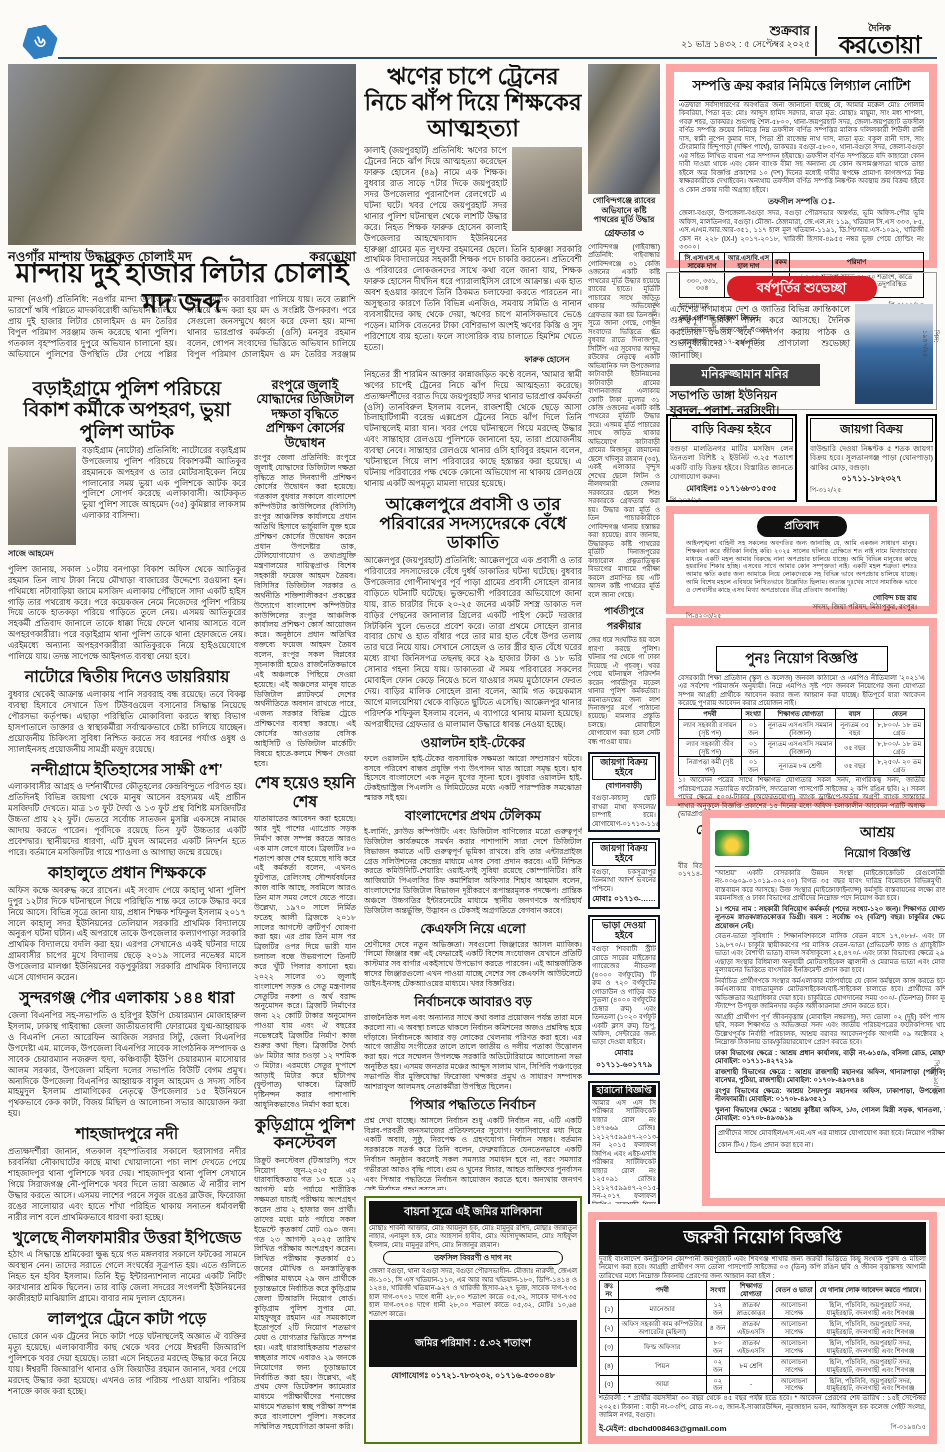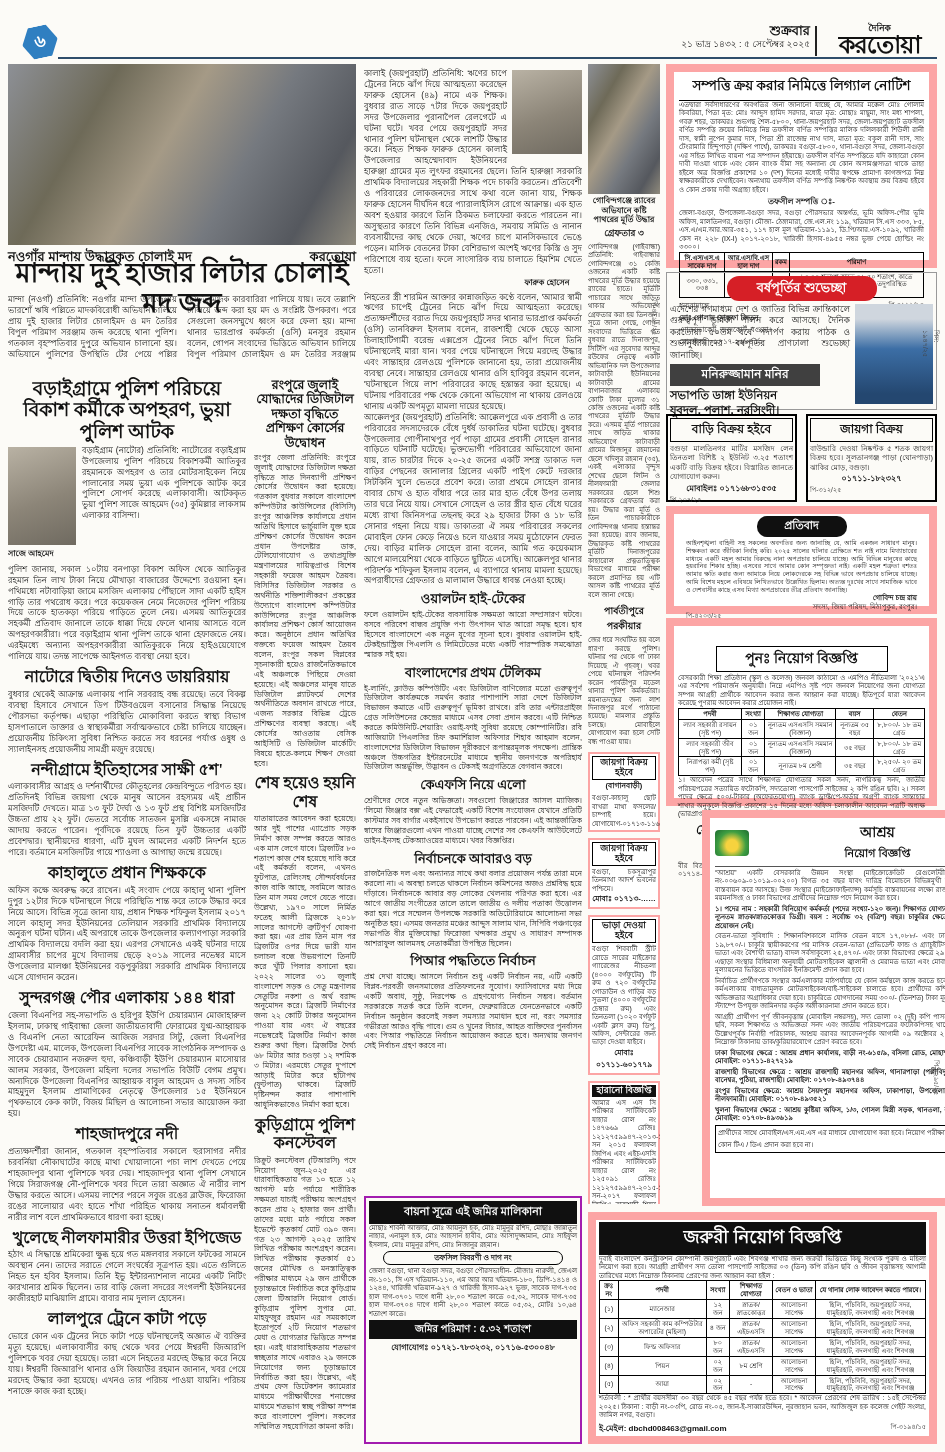--- a/index.html
+++ b/index.html
@@ -46,32 +46,32 @@
   .A2 .h3a{font-size:12.5px;}
   .pimg{float:left;width:68px;height:98px;margin:2px 6px 2px 0;}
   .pcap{clear:left;font-size:8px;font-weight:bold;margin:1px 0 4px;}
   
   .M{position:absolute;left:364px;top:64px;width:218px;height:1126px;overflow:hidden;}
   .M .mh1{font-size:23px;}
   .M .mh2{font-size:17px;}
   .M .mh3{font-size:13px;}
   .fimg{float:right;width:70px;height:84px;margin:2px 0 2px 5px;}
   .fcap{text-align:center;font-size:8px;font-weight:bold;float:right;width:70px;margin:0 0 3px 5px;}
-  .bayna{position:absolute;left:364px;top:1196px;width:218px;height:248px;border:2px solid #a21caf;padding:3px;box-sizing:border-box;}
+  .bayna{position:absolute;left:364px;top:1196px;width:218px;height:248px;border:2px solid #4d7c0f;padding:3px;box-sizing:border-box;}
   .bayna .t{font-size:11px;padding:2px 0;}
   .bayna .pill{border:1px solid #000;border-radius:8px;text-align:center;font-weight:bold;font-size:7.5px;margin:2px 14px;}
-  .bayna .amt{font-size:10px;padding:1px 0;margin-top:2px;}
+  .bayna .amt{font-size:10px;padding:15px 0;margin-top:2px;}
   .bayna .ct{font-weight:bold;font-size:8px;text-align:center;margin-top:2px;}
   
   .rail{position:absolute;left:588px;top:64px;width:72px;height:1140px;overflow:hidden;}
   .rail .simg{width:72px;height:130px;}
   .rail .rcap{font-size:8px;font-weight:bold;text-align:center;line-height:1.2;margin:2px 0 1px;}
   .rail .rsub{font-size:9px;font-weight:bold;text-align:center;margin-bottom:2px;}
   .rail .h4{font-size:9.5px;font-weight:bold;text-align:center;margin:5px 0 2px;font-family:"Liberation Serif",serif;}
-  .radbox{border:2px solid #fca5a5;margin-top:6px;padding:2px;background:#fff;}
+  .radbox{border:2px solid #0f172a;margin-top:6px;padding:2px;background:#fff;}
   .radbox .rt{border:1px solid #000;text-align:center;font-weight:bold;font-size:9px;padding:1px 0;line-height:1.1;}
   .radbox .rb{font-size:6.8px;line-height:1.25;text-align:justify;margin-top:2px;}
   .radbox .rp{font-size:7.5px;font-weight:bold;text-align:center;}
   
   .legal{position:absolute;left:666px;top:64px;width:271px;height:204px;padding:3px 5px;box-sizing:border-box;}
   .legal .t{font-size:13.5px;font-weight:bold;text-align:center;border-bottom:1px solid #000;padding-bottom:2px;font-family:"Liberation Serif",serif;}
   .legal .st{font-size:8px;font-weight:bold;text-align:center;margin:1px 0;}
   .legal .sig{display:flex;justify-content:space-between;margin-top:2px;}
   .borsho{position:absolute;left:666px;top:272px;width:271px;height:138px;border:1px solid #999;padding:3px;box-sizing:border-box;}
   .borsho .pill{background:#d61f26;color:#fff;font-weight:bold;text-align:center;font-size:13px;border-radius:12px;
@@ -156,26 +156,28 @@
   <div class="A2">
     <div class="h3 h3a">রংপুরে জুলাই যোদ্ধাদের ডিজিটাল দক্ষতা বৃদ্ধিতে প্রশিক্ষণ কোর্সের উদ্বোধন</div>
     <div class="bd sm">রংপুর জেলা প্রতিনিধি: রংপুরে জুলাই যোদ্ধাদের ডিজিটাল দক্ষতা বৃদ্ধিতে সাত দিনব্যাপী প্রশিক্ষণ কোর্সের উদ্বোধন করা হয়েছে। গতকাল বুধবার সকালে বাংলাদেশ কম্পিউটার কাউন্সিলের (বিসিসি) রংপুর আঞ্চলিক কার্যালয়ে প্রধান অতিথি হিসাবে ভার্চুয়ালি যুক্ত হয়ে প্রশিক্ষণ কোর্সের উদ্বোধন করেন প্রধান উপদেষ্টার ডাক, টেলিযোগাযোগ ও তথ্যপ্রযুক্তি মন্ত্রণালয়ের দায়িত্বপ্রাপ্ত বিশেষ সহকারী ফয়েজ আহমদ তৈয়ব। বিসিসির ডিজিটাল সরকার ও অর্থনীতি শক্তিশালীকরণ প্রকল্পের উদ্যোগে বাংলাদেশ কম্পিউটার কাউন্সিলের রংপুর আঞ্চলিক কার্যালয় প্রশিক্ষণ কোর্স আয়োজন করে। অনুষ্ঠানে প্রধান অতিথির বক্তব্যে ফয়েজ আহমদ তৈয়ব বলেন, রংপুর সকল বিপ্লবের সূচনাকারী হয়েও রাজনৈতিকভাবে এই অঞ্চলকে পিছিয়ে দেওয়া হয়েছে। এই অঞ্চলের মানুষ যাতে ডিজিটাল প্ল্যাটফর্মে দেশের অর্থনীতিতে অবদান রাখতে পারে, এজন্য সরকার বিভিন্ন ট্রেডে প্রশিক্ষণের ব্যবস্থা করছে। এই কোর্সের আওতায় বেসিক আইসিটি ও ডিজিটাল মার্কেটিং বিষয়ে হাতে-কলমে শিক্ষণ দেওয়া হবে।</div>
     <div class="h3">শেষ হয়েও হয়নি শেষ</div>
     <div class="bd sm">যাতায়াতের আবেদন করা হয়েছে। আর দুই পাশের এ্যাপ্রোচ সড়ক নির্মাণ কাজ সম্পন্ন করতে আরও এক মাস লেগে যাবে। ব্রিজটির ৮০ শতাংশ কাজ শেষ হয়েছে দাবি করে এই কর্মকর্তা বলেন, এখনও ফুটপাত, রেলিংসহ সৌন্দর্যবর্ধনের কাজ বাকি আছে, সবমিলে আরও তিন মাস সময় লেগে যেতে পারে। উল্লেখ্য, ১৯৭০ সালে নির্মিত ফতেহ আলী ব্রিজকে ২০১৮ সালের আগস্টে ত্রুটিপূর্ণ ঘোষণা করা হয়। এর প্রায় তিন মাস পর ব্রিজটির ওপর দিয়ে ভারী যান চলাচল বন্ধে উভয়পাশে তিনটি করে খুঁটি পিলার বসানো হয়। ২০২২ সালের ৩১ জুলাই বাংলাদেশ সড়ক ও সেতু মন্ত্রণালয় সেতুটির নকশা ও অর্থ বরাদ্দ অনুমোদন করে। ব্রিজটি নির্মাণের জন্য ২২ কোটি টাকার অনুমোদন পাওয়া যায় এবং ঐ বছরের নভেম্বরেই ব্রিজটির নির্মাণ কাজ শুরুর কথা ছিল। ব্রিজটির দৈর্ঘ্য ৬৮ মিটার আর চওড়া ১২ দশমিক ৩ মিটার। এরমধ্যে সেতুর দু'পাশে আড়াই মিটার করে হাঁটাপথ (ফুটপাত) থাকবে। ব্রিজটি দৃষ্টিনন্দন করার পাশাপাশি আধুনিকভাবেও নির্মাণ করা হবে।</div>
     <div class="h3">কুড়িগ্রামে পুলিশ কনস্টেবল</div>
     <div class="bd sm">রিক্রুট কনস্টেবল (টিআরসি) পদে নিয়োগ জুন-২০২৫ এর ধারাবাহিকতায় গত ১০ হতে ১২ আগস্ট মাঠ পর্যায়ে শারীরিক সক্ষমতা যাচাই পরীক্ষায় অংশগ্রহণ করেন প্রায় ২ হাজার জন প্রার্থী। তাদের মধ্যে মাঠ পর্যায়ে সকল ইভেন্টে কৃতকার্য মোট ৩৯০ জন। গত ২৩ আগস্ট ২০২৫ তারিখ লিখিত পরীক্ষায় অংশগ্রহণ করেন। লিখিত পরীক্ষায় কৃতকার্য ৫১ জনের মৌখিক ও মনস্তাত্ত্বিক পরীক্ষার মাধ্যমে ২৯ জন প্রার্থীকে চূড়ান্তভাবে নির্বাচিত করে কুড়িগ্রাম জেলা টিআরসি নিয়োগ বোর্ড। কুড়িগ্রাম পুলিশ সুপার মো. মাহফুজুর রহমান এর সময়কালে ইতোপূর্বে ২টি নিয়োগ শতভাগ মেধা ও যোগ্যতার ভিত্তিতে সম্পন্ন হয়। এরই ধারাবাহিকতায় শতভাগ স্বচ্ছতার সাথে এবারও ২৯ জনকে নিয়োগের জন্য চূড়ান্তভাবে নির্বাচিত করা হয়। উল্লেখ্য, এই প্রথম ফেস ডিটেকশন ক্যামেরার মাধ্যমে পরীক্ষার্থীদের শনাক্তের মাধ্যমে শতভাগ স্বচ্ছ পরীক্ষা সম্পন্ন করে বাংলাদেশ পুলিশ। সকলের সম্মিলিত সহযোগিতা কামনা করি।</div>
   </div>
 
   <div class="M">
+    <div class="h1 mh1">ঋণের চাপে ট্রেনের নিচে ঝাঁপ দিয়ে শিক্ষকের আত্মহত্যা</div>
     <div style="margin-top:4px;">
       <div class="fimg photo2"></div>
       <div class="bd">কালাই (জয়পুরহাট) প্রতিনিধি: ঋণের চাপে ট্রেনের নিচে ঝাঁপ দিয়ে আত্মহত্যা করেছেন ফারুক হোসেন (৪৯) নামে এক শিক্ষক। বুধবার রাত সাড়ে ৭টার দিকে জয়পুরহাট সদর উপজেলার পুরানাপৈল রেলগেটে এ ঘটনা ঘটে। খবর পেয়ে জয়পুরহাট সদর থানার পুলিশ ঘটনাস্থল থেকে লাশটি উদ্ধার করে। নিহত শিক্ষক ফারুক হোসেন কালাই উপজেলার আহম্মেদাবাদ ইউনিয়নের হারুঞ্জা গ্রামের মৃত লুৎফর রহমানের ছেলে। তিনি হারুঞ্জা সরকারি প্রাথমিক বিদ্যালয়ের সহকারী শিক্ষক পদে চাকরি করতেন। প্রতিবেশী ও পরিবারের লোকজনদের সাথে কথা বলে জানা যায়, শিক্ষক ফারুক হোসেন দীর্ঘদিন ধরে প্যারালাইসিস রোগে আক্রান্ত। এক হাত অবশ হওয়ার কারণে তিনি ঠিকমত চলাফেরা করতে পারতেন না। অসুস্থতার কারণে তিনি বিভিন্ন এনজিও, সমবায় সমিতি ও নানান ব্যবসায়ীদের কাছ থেকে দেয়া, ঋণের চাপে মানসিকভাবে ভেঙে পড়েন। মাসিক বেতনের টাকা বেশিরভাগ অংশই ঋণের কিস্তি ও সুদ পরিশোধে ব্যয় হতো। ফলে সাংসারিক ব্যয় চালাতে হিমশিম খেতে হতো।</div>
       <div class="fcap">ফারুক হোসেন</div>
       <div class="bd" style="clear:both;">নিহতের স্ত্রী শারমিন আক্তার কান্নাজড়িত কণ্ঠে বলেন, 'আমার স্বামী ঋণের চাপেই ট্রেনের নিচে ঝাঁপ দিয়ে আত্মহত্যা করেছে। প্রত্যক্ষদর্শীদের বরাত দিয়ে জয়পুরহাট সদর থানার ভারপ্রাপ্ত কর্মকর্তা (ওসি) তানবিরুল ইসলাম বলেন, রাজশাহী থেকে ছেড়ে আসা চিলাহাটিগামী বরেন্দ্র এক্সপ্রেস ট্রেনের নিচে ঝাঁপ দিলে তিনি ঘটনাস্থলেই মারা যান। খবর পেয়ে ঘটনাস্থলে গিয়ে মরদেহ উদ্ধার এবং সান্তাহার রেলওয়ে পুলিশকে জানানো হয়, তারা প্রয়োজনীয় ব্যবস্থা নেবে। সান্তাহার রেলওয়ে থানার ওসি হাবিবুর রহমান বলেন, 'ঘটনাস্থলে গিয়ে লাশ পরিবারের কাছে হস্তান্তর করা হয়েছে। এ ঘটনায় পরিবারের পক্ষ থেকে কোনো অভিযোগ না থাকায় রেলওয়ে থানায় একটি অপমৃত্যু মামলা দায়ের হয়েছে।</div>
     </div>
+    <div class="h2 mh2">আক্কেলপুরে প্রবাসী ও তার পরিবারের সদস্যদেরকে বেঁধে ডাকাতি</div>
     <div class="bd">আক্কেলপুর (জয়পুরহাট) প্রতিনিধি: আক্কেলপুরে এক প্রবাসী ও তার পরিবারের সদস্যদেরকে বেঁধে দুর্ধর্ষ ডাকাতির ঘটনা ঘটেছে। বুধবার উপজেলার গোপীনাথপুর পূর্ব পাড়া গ্রামের প্রবাসী সোহেল রানার বাড়িতে ঘটনাটি ঘটেছে। ভুক্তভোগী পরিবারের অভিযোগে জানা যায়, রাত চারটার দিকে ২০-২৫ জনের একটি সশস্ত্র ডাকাত দল বাড়ির পেছনের জানালার গ্রিলের একটি পাইপ কেটে দরজার সিটকিনি খুলে ভেতরে প্রবেশ করে। তারা প্রথমে সোহেল রানার বাবার চোখ ও হাত বাঁধার পরে তার মার হাত বেঁধে উপর তলায় তার ঘরে নিয়ে যায়। সেখানে সোহেল ও তার স্ত্রীর হাত বেঁধে ঘরের মধ্যে রাখা জিনিসপত্র তছনছ করে ২৯ হাজার টাকা ও ১৮ ভরি সোনার গহনা নিয়ে যায়। ডাকাতরা ঐ সময় পরিবারের সকলের মোবাইল ফোন কেড়ে নিয়েও চলে যাওয়ার সময় মুঠোফোন ফেরত দেয়। বাড়ির মালিক সোহেল রানা বলেন, আমি গত কয়েকমাস আগে মালয়েশিয়া থেকে বাড়িতে ছুটিতে এসেছি। আক্কেলপুর থানার পরিদর্শক শফিকুল ইসলাম বলেন, এ ব্যাপারে থানায় মামলা হয়েছে। অপরাধীদের গ্রেফতার ও মালামাল উদ্ধারে ধাবন্ত নেওয়া হচ্ছে।</div>
     <div class="h3 mh3">ওয়ালটন হাই-টেকের</div>
     <div class="bd sm">ফলে ওয়ালটন হাই-টেকের ব্যবসায়িক সক্ষমতা আরো সম্প্রসারণ ঘটবে। বসবে পরিবেশ বান্ধব প্রযুক্তি পণ্য উৎপাদন খাত আরো সমৃদ্ধ হবে। হাব হিসেবে বাংলাদেশে এক নতুন যুগের সূচনা হবে। বুধবার ওয়ালটন হাই-টেকইন্ডাস্ট্রিজ পিএলসি ও লিমিটেডের মধ্যে একটি পারস্পরিক সমঝোতা স্মারক সই হয়।</div>
     <div class="h3 mh3">বাংলাদেশের প্রথম টেলিকম</div>
     <div class="bd sm">ই-লার্নিং, ক্লাউড কম্পিউটিং এবং ডিজিটাল বাণিজ্যের মতো গুরুত্বপূর্ণ ডিজিটাল কার্যক্রমকে সমর্থন করার পাশাপাশি সারা দেশে ডিজিটাল বিভাজন কমাতে এটি গুরুত্বপূর্ণ ভূমিকা রাখবে। রবি তার এন্টারপ্রাইজ গ্রেড সলিউশনের কেন্দ্রের মাধ্যমে এসব সেবা প্রদান করবে। এটি নিশ্চিত করতে কমিউনিটি-শেয়ারিং ওয়াই-ফাই সুবিধা রয়েছে কোম্পানিটির। রবি আজিয়াটা পিএলসির চিফ কমার্শিয়াল অফিসার শিহাব আহমাদ বলেন, বাংলাদেশের ডিজিটাল বিভাজন দূরীকরণে রূপান্তরমূলক পদক্ষেপ। প্রান্তিক অঞ্চলে উচ্চগতির ইন্টারনেটের মাধ্যমে স্থানীয় জনগণকে অপরিহার্য ডিজিটাল অন্তর্ভুক্তি, উদ্ভাবন ও টেকসই অগ্রগতিতে বেগবান করবে।</div>
     <div class="h3 mh3">কেএফসি নিয়ে এলো</div>
     <div class="bd sm">শ্রেণীদের দেবে নতুন অভিজ্ঞতা। সবগুলো জিঞ্জারের আসল ম্যাজিক। 'লিমো জিঞ্জার বক্স' এই ফেভারেই একটি বিশেষ সংযোজন যেখানে প্রতিটি কাস্টমার সব বার্গার একইসাথে উপভোগ করতে পারবেন। এই আন্তর্জাতিক স্বাদের জিঞ্জারগুলো এখন পাওয়া যাচ্ছে দেশের সব কেএফসি আউটলেটে ডাইন-ইনসহ টেকঅ্যাওয়ের মাধ্যমে। খবর বিজ্ঞপ্তির।</div>
     <div class="h3 mh3">নির্বাচনকে আবারও বড়</div>
     <div class="bd sm">রাজনৈতিক দল এবং অন্যান্যর সাথে কথা বলার প্রয়োজন পর্যন্ত তারা মনে করলো না। এ অবস্থা চলতে থাকলে নির্বাচন কমিশনের অজও প্রশ্নবিদ্ধ হয়ে দাঁড়াবে। নির্বাচনকে আবার বড় লোকের খেলনায় পরিণত করা হবে। এর আগে জাতীয় সংগীতের তালে তালে জাতীয় ও দলীয় পতাকা উত্তোলন করা হয়। পরে সম্মেলন উপলক্ষে সরকারি অডিটোরিয়ামে আলোচনা সভা অনুষ্ঠিত হয়। এসময় জনতার মঞ্চের আব্দুস সালাম খান, সিপিবি পঞ্চগড়ের সভাপতি বীর মুক্তিযোদ্ধা ফিরোজা খন্দকার প্রমুখ ও সাধারণ সম্পাদক আশরাফুল আলমসহ নেতাকর্মীরা উপস্থিত ছিলেন।</div>
     <div class="h3 mh3">পিআর পদ্ধতিতে নির্বাচন</div>

